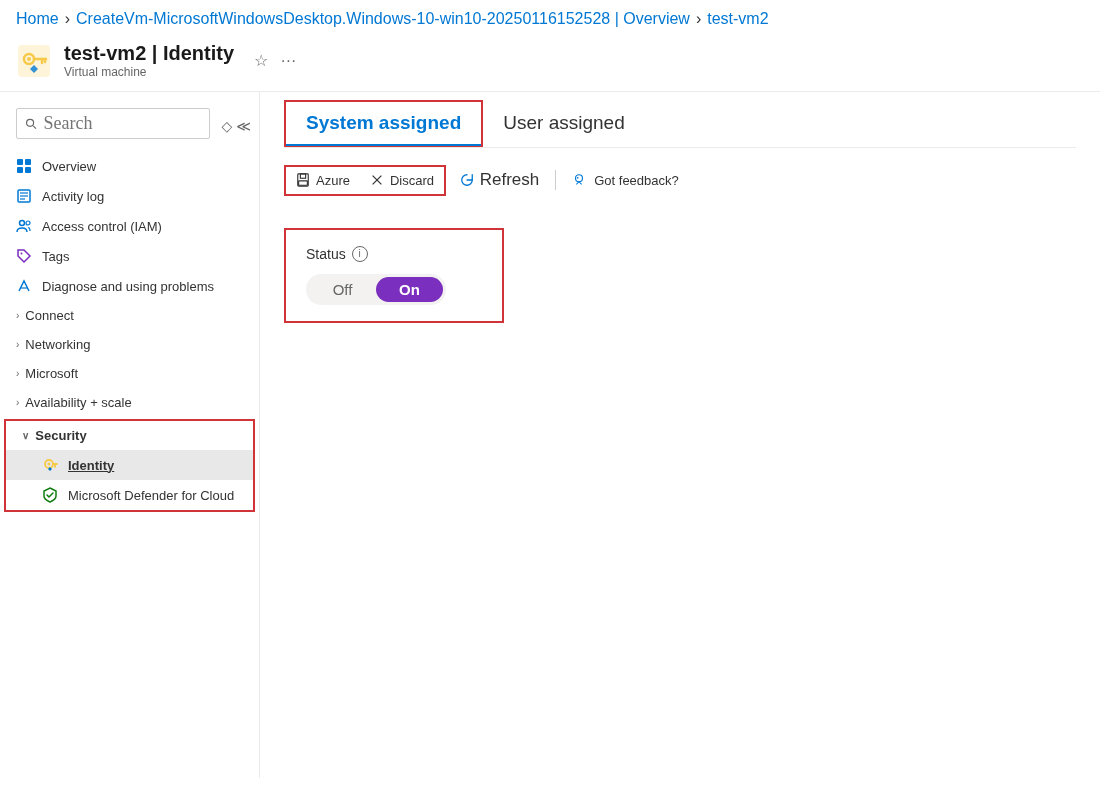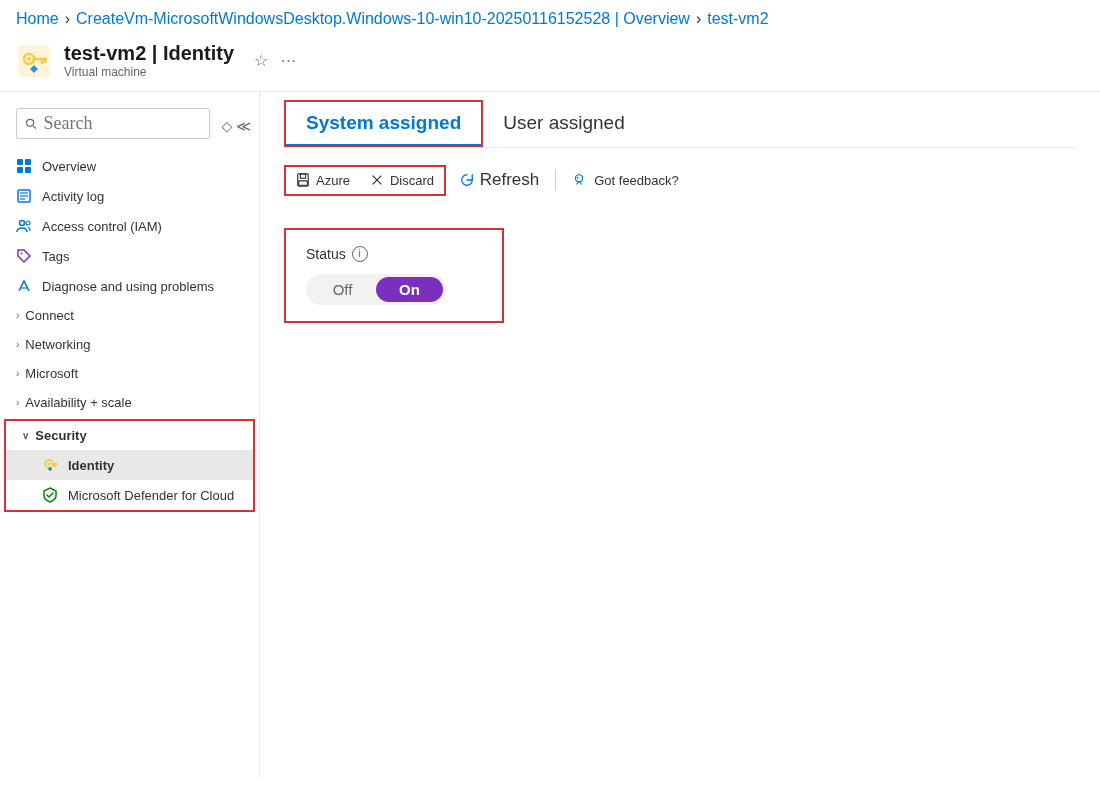--- a/index.html
+++ b/index.html
@@ -57,21 +57,21 @@
     }
     .search-box input {
       border: none; outline: none; font-size: 18px; width: 100%; background: transparent; font-family: Liberation Serif, serif;
     }
 
     .sidebar-item {
       display: flex; align-items: center; gap: 10px;
       padding: 7px 16px 7px 16px;
       cursor: pointer; font-size: 13px; color: #333;
     }
-    .sidebar-item.active { background: #e8e8e8; font-weight: 600; }
+    .sidebar-item.active { background: #e8e8e8; font-weight: 600; text-decoration: underline; }
     .sidebar-item .icon { width: 16px; height: 16px; display: flex; align-items: center; justify-content: center; flex-shrink: 0; }
     .sidebar-expand {
       display: flex; align-items: center; gap: 6px;
       padding: 7px 16px; cursor: pointer; font-size: 13px; color: #333;
     }
     .sidebar-expand .chevron { font-size: 10px; color: #666; }
 
     .sidebar-child {
       padding-left: 36px;
     }

